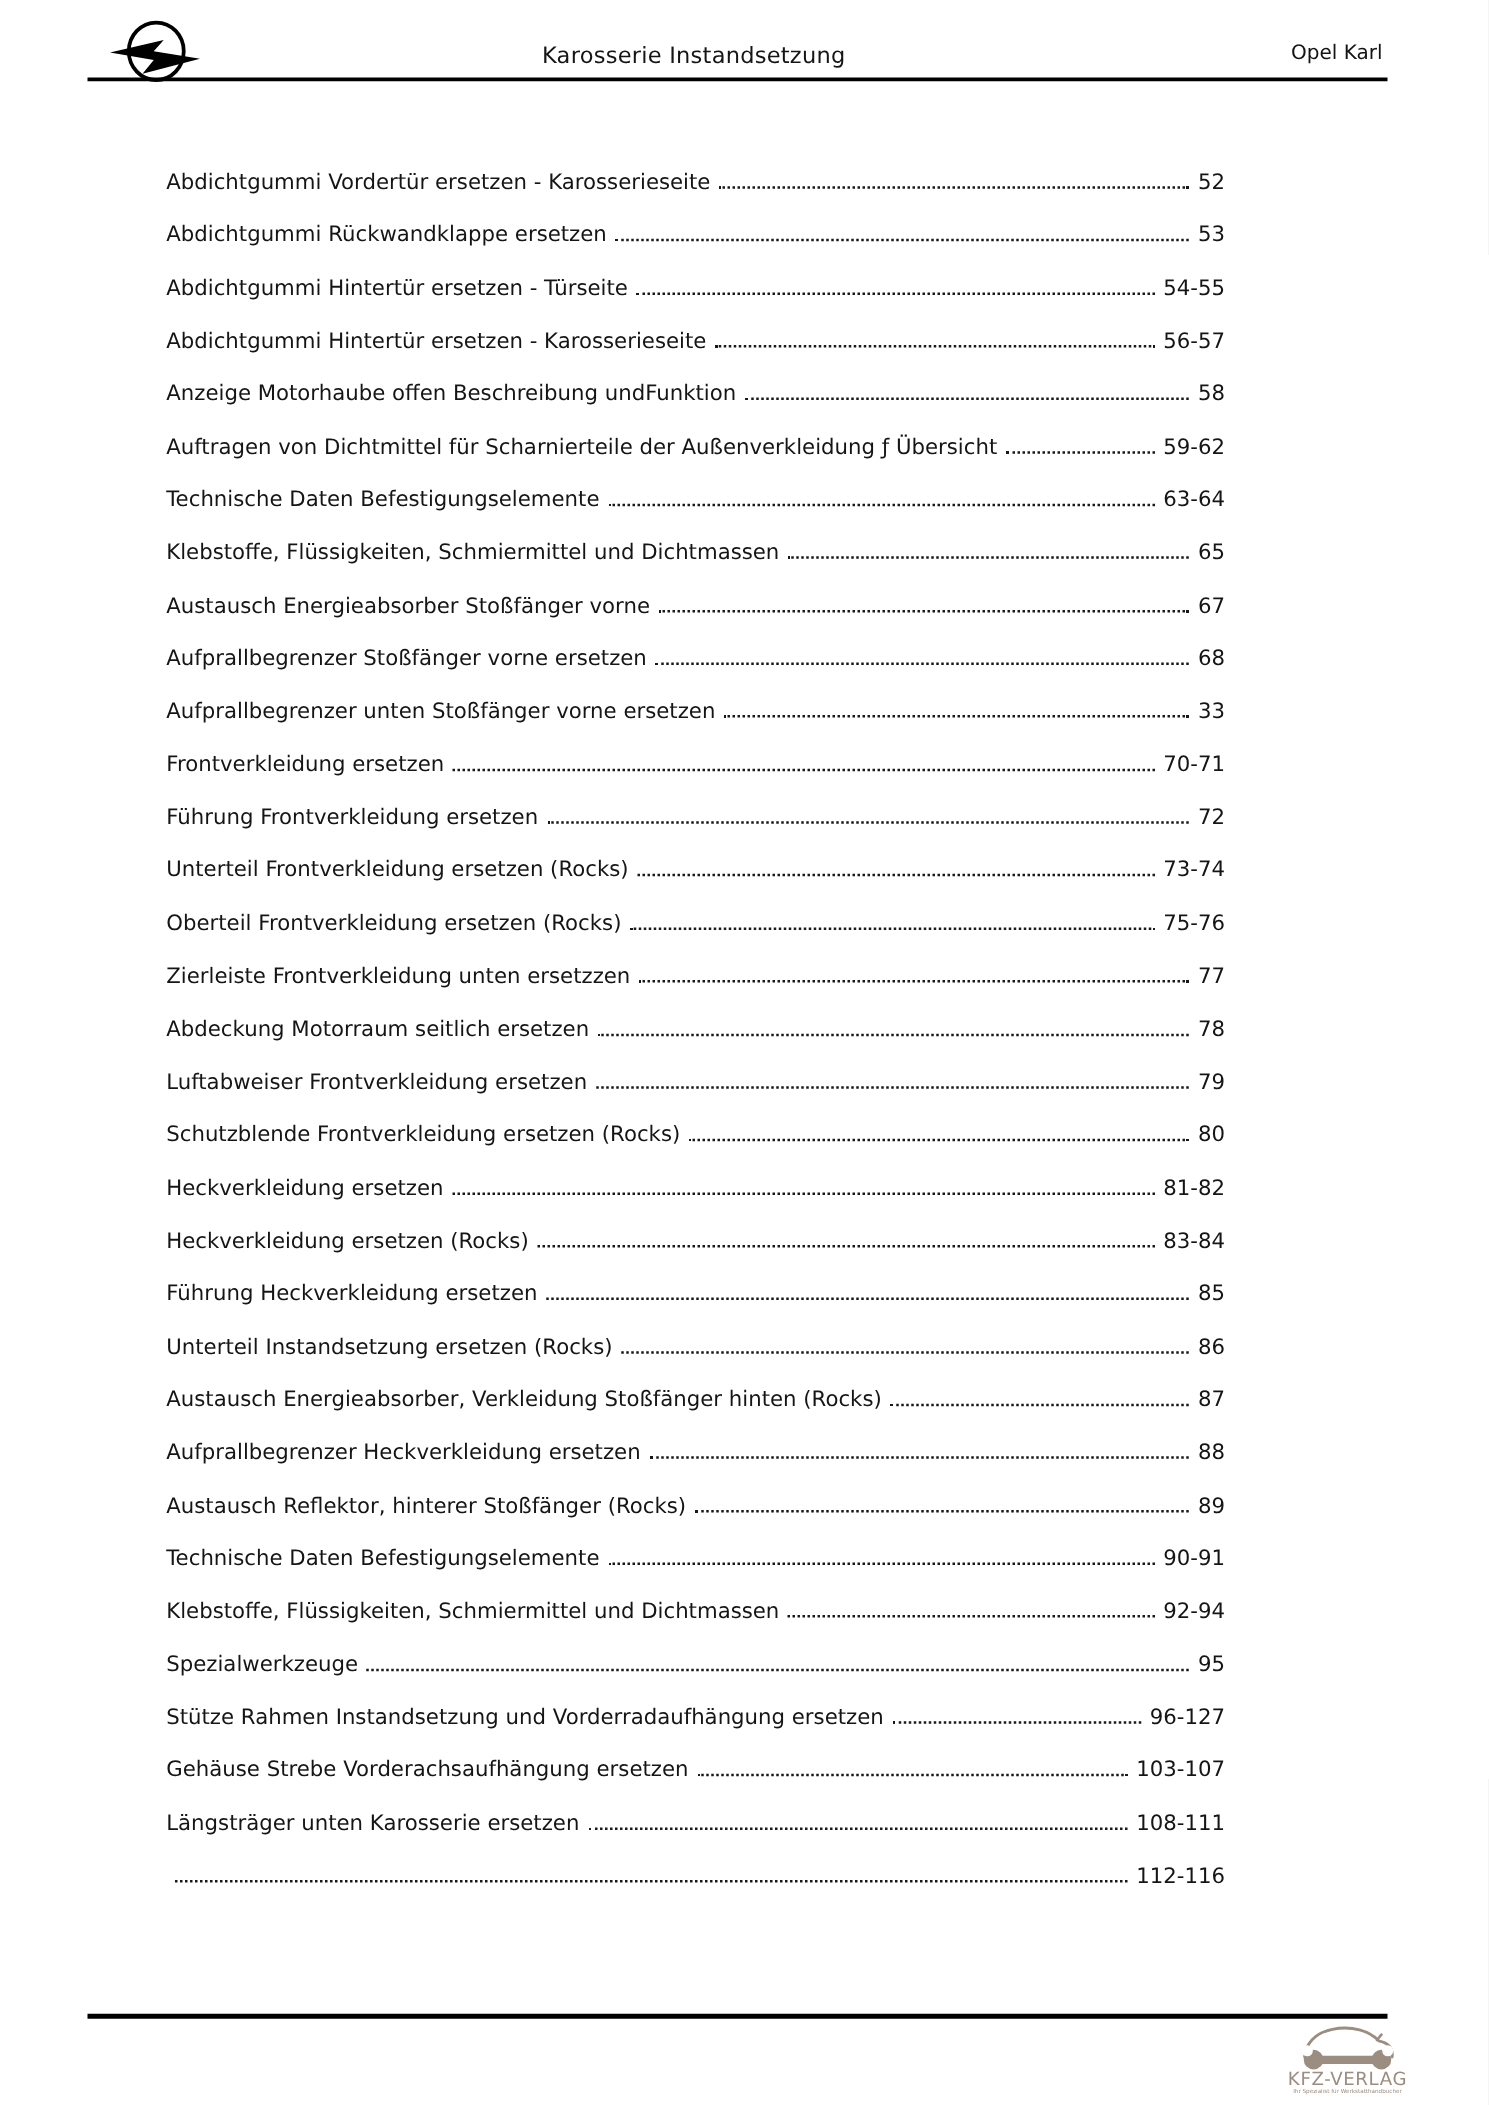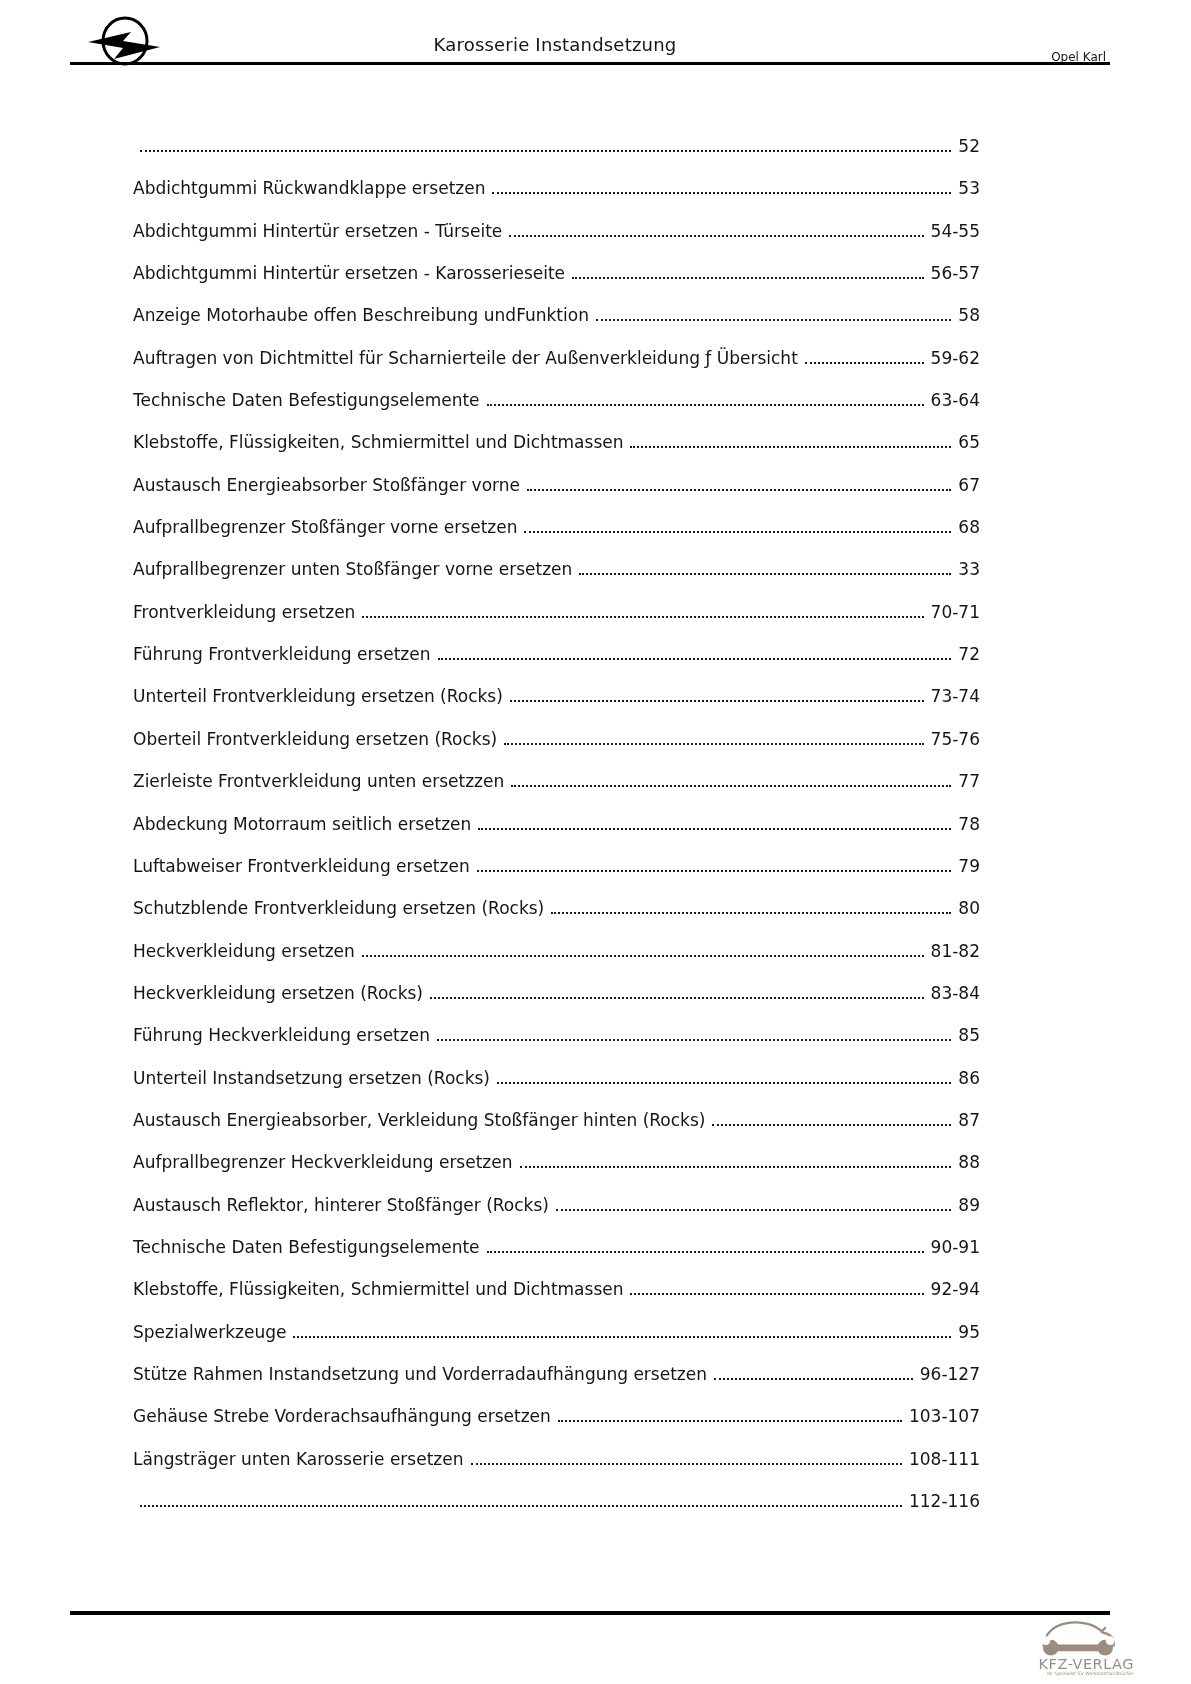--- a/index.html
+++ b/index.html
@@ -18,22 +18,22 @@
     border-top:3px solid #000;
   }
   #opel-logo{
     position:absolute;left:88px;top:16px;width:72px;height:52px;
   }
   #header-center{
     position:absolute;left:0;top:34px;width:1110px;
     text-align:center;font-size:18px;letter-spacing:.2px;
   }
   #header-right{
-    position:absolute;right:85px;top:50px;
-    font-size:12px;white-space:nowrap;
+    position:absolute;right:85px;top:32px;
+    font-size:16px;white-space:nowrap;
   }
   
   #toc{
     position:absolute;left:133px;top:125px;width:847px;
   }
   .toc-row{display:flex;align-items:baseline;}
   .toc-title,.toc-page{
     line-height:42.35px;font-size:17px;white-space:nowrap;
   }
   .toc-page{padding-left:2px;}
@@ -42,21 +42,21 @@
     border-bottom:2.4px dotted #191919;
     margin:0 5px 3px 7px;
   }
   
   #footer-rule{
     position:absolute;left:70px;top:1611px;width:1040px;height:0;
     border-top:4px solid #000;
   }
   #kfz-logo{
     position:absolute;left:1022px;top:1617px;width:112px;
-    text-align:right;color:#9b8d7f;
+    text-align:center;color:#9b8d7f;
   }
   #kfz-logo svg{display:block;margin:0 auto;}
   #kfz-logo-text{
     font-size:14.5px;letter-spacing:.5px;line-height:14px;
     color:#9b8d7f;white-space:nowrap;
   }
   #kfz-logo-tagline{
     font-size:4.5px;line-height:6px;color:#9b8d7f;white-space:nowrap;
     overflow:hidden;
   }
@@ -71,20 +71,21 @@
       <ellipse cx="37" cy="25" rx="22" ry="23" fill="none" stroke="#000" stroke-width="3"></ellipse>
       <polygon points="0,26 43,16 35,25 72,31 26,43 35,32" fill="#000"></polygon>
     </svg>
   </div>
   <div id="header-center">Karosserie Instandsetzung</div>
   <div id="header-right">Opel Karl</div>
   <div id="header-rule"></div>
 
   <div id="toc">
     <div class="toc-row">
+      <span class="toc-title">Abdichtgummi Vordertür ersetzen - Karosserieseite</span>
       <span class="leader"></span>
       <span class="toc-page">52</span>
     </div>
 
     <div class="toc-row">
       <span class="toc-title">Abdichtgummi Rückwandklappe ersetzen</span>
       <span class="leader"></span>
       <span class="toc-page">53</span>
     </div>
 

